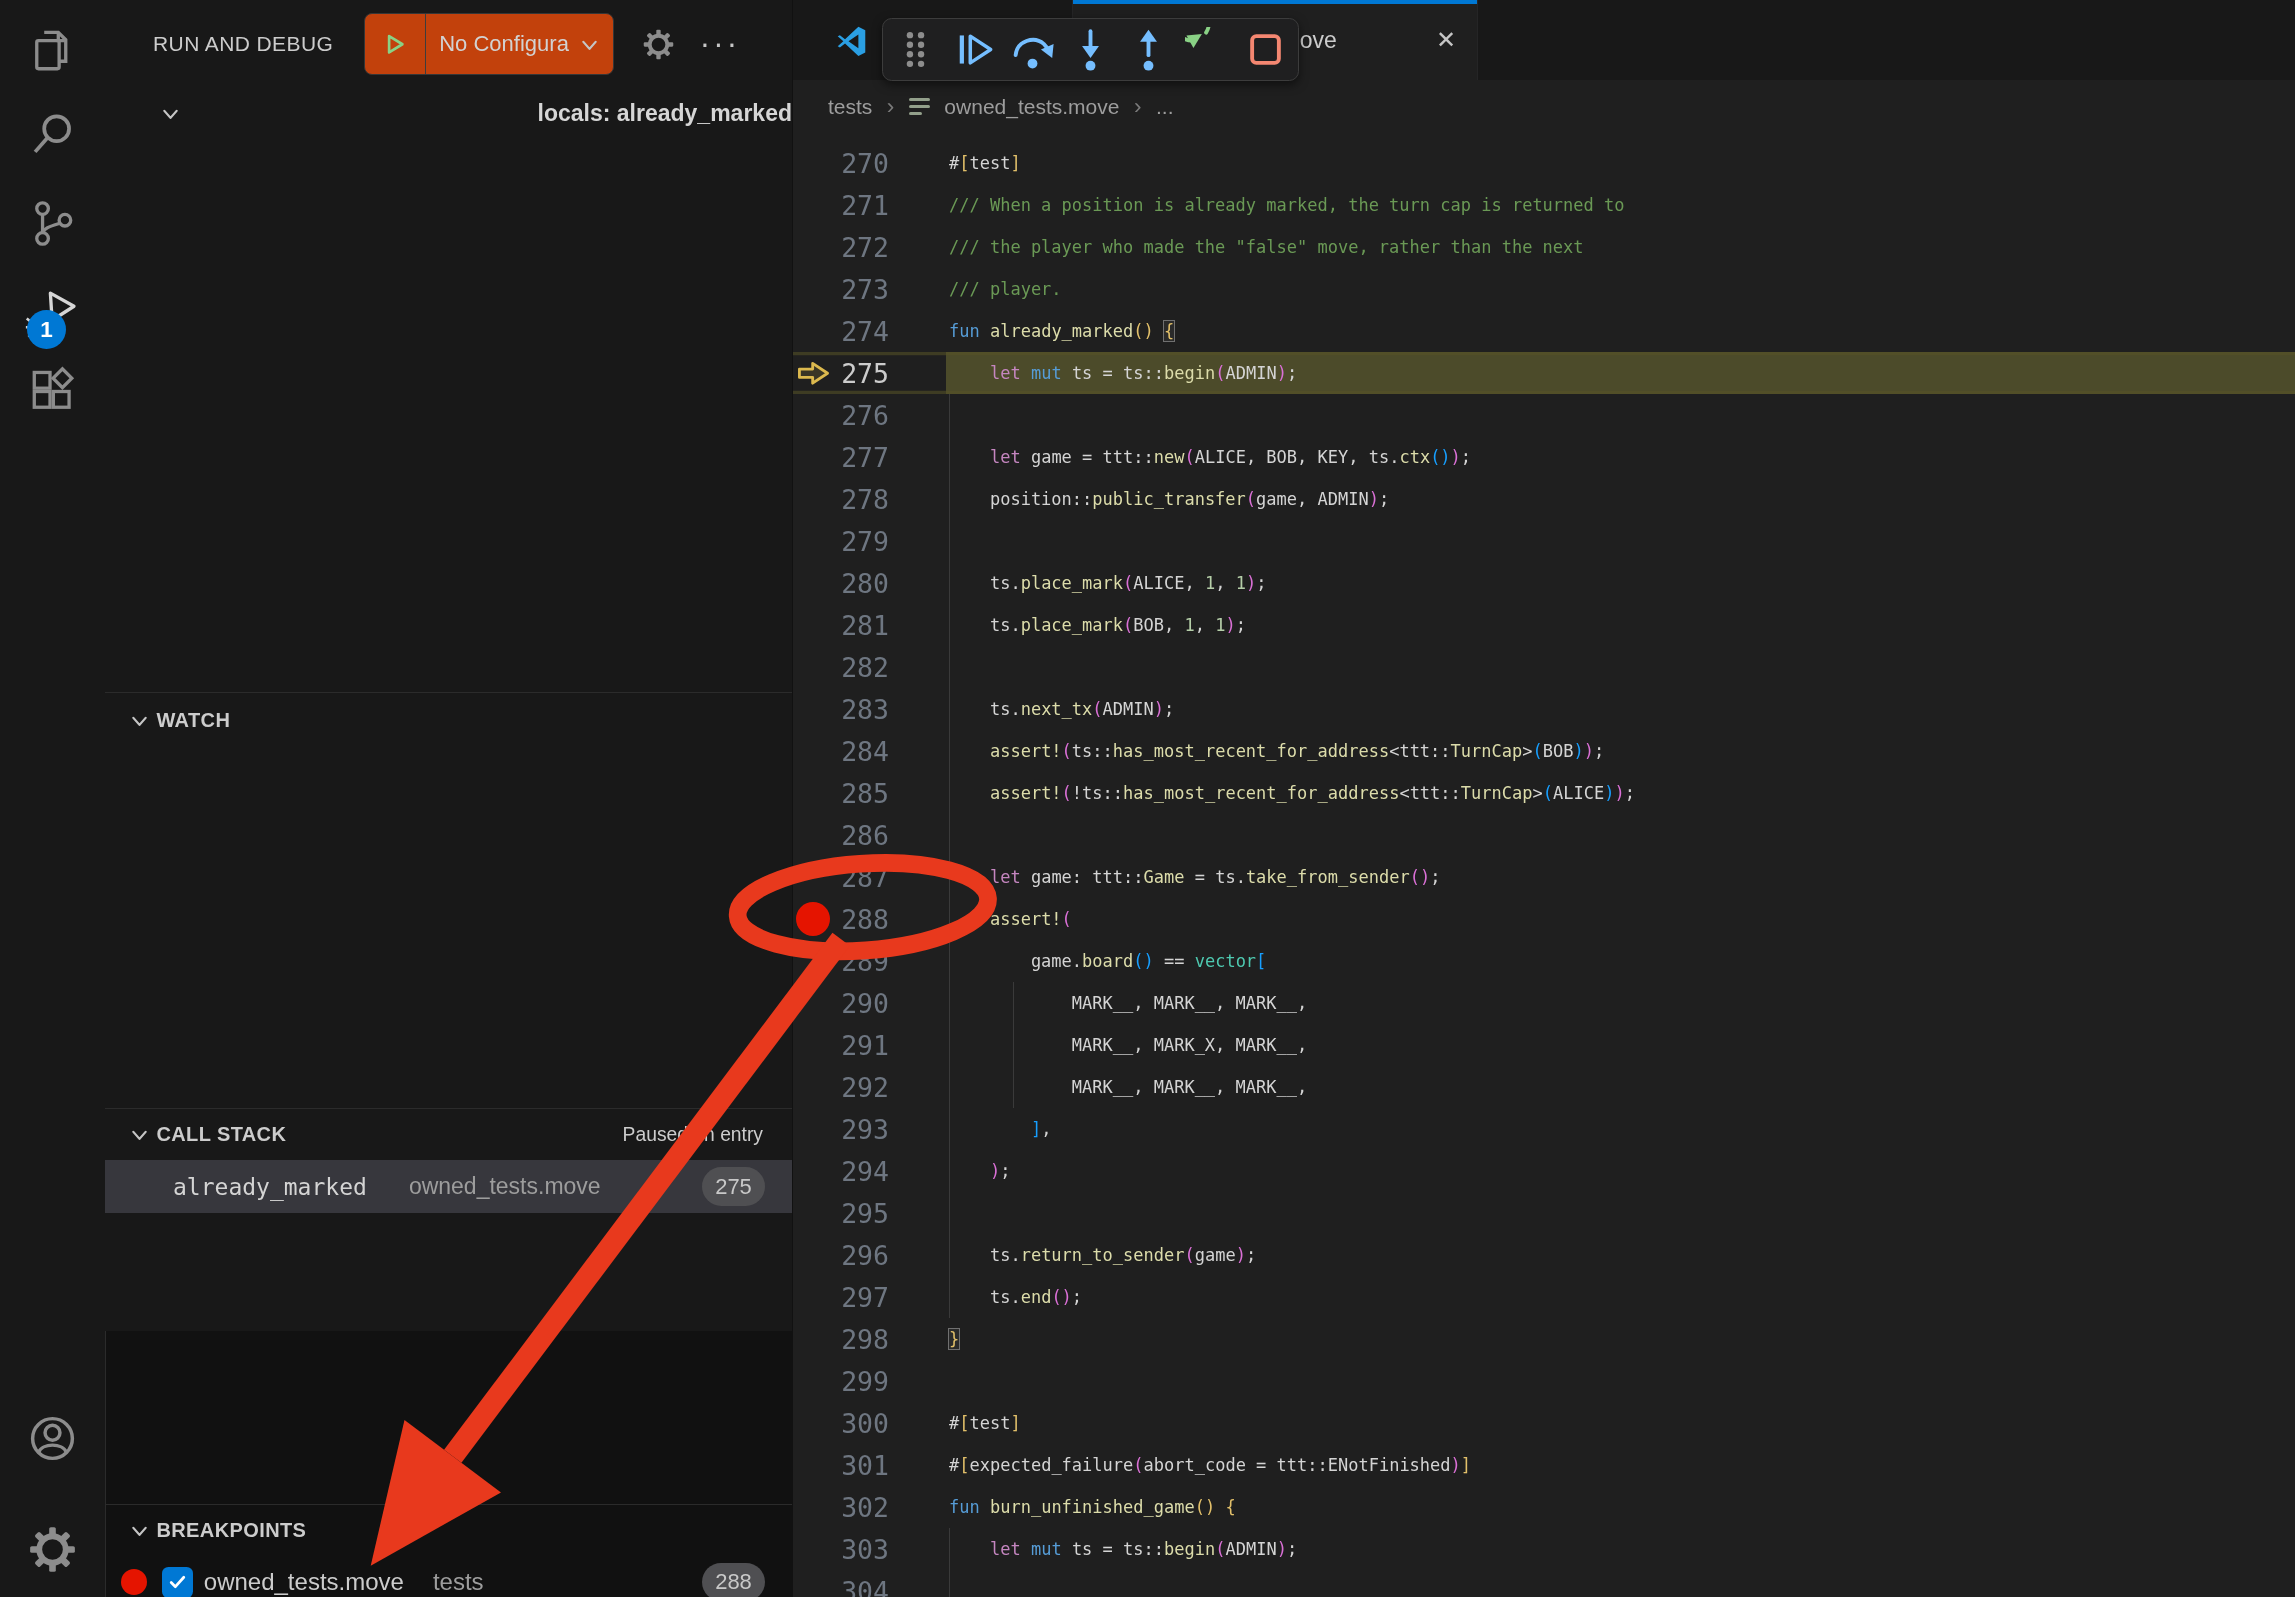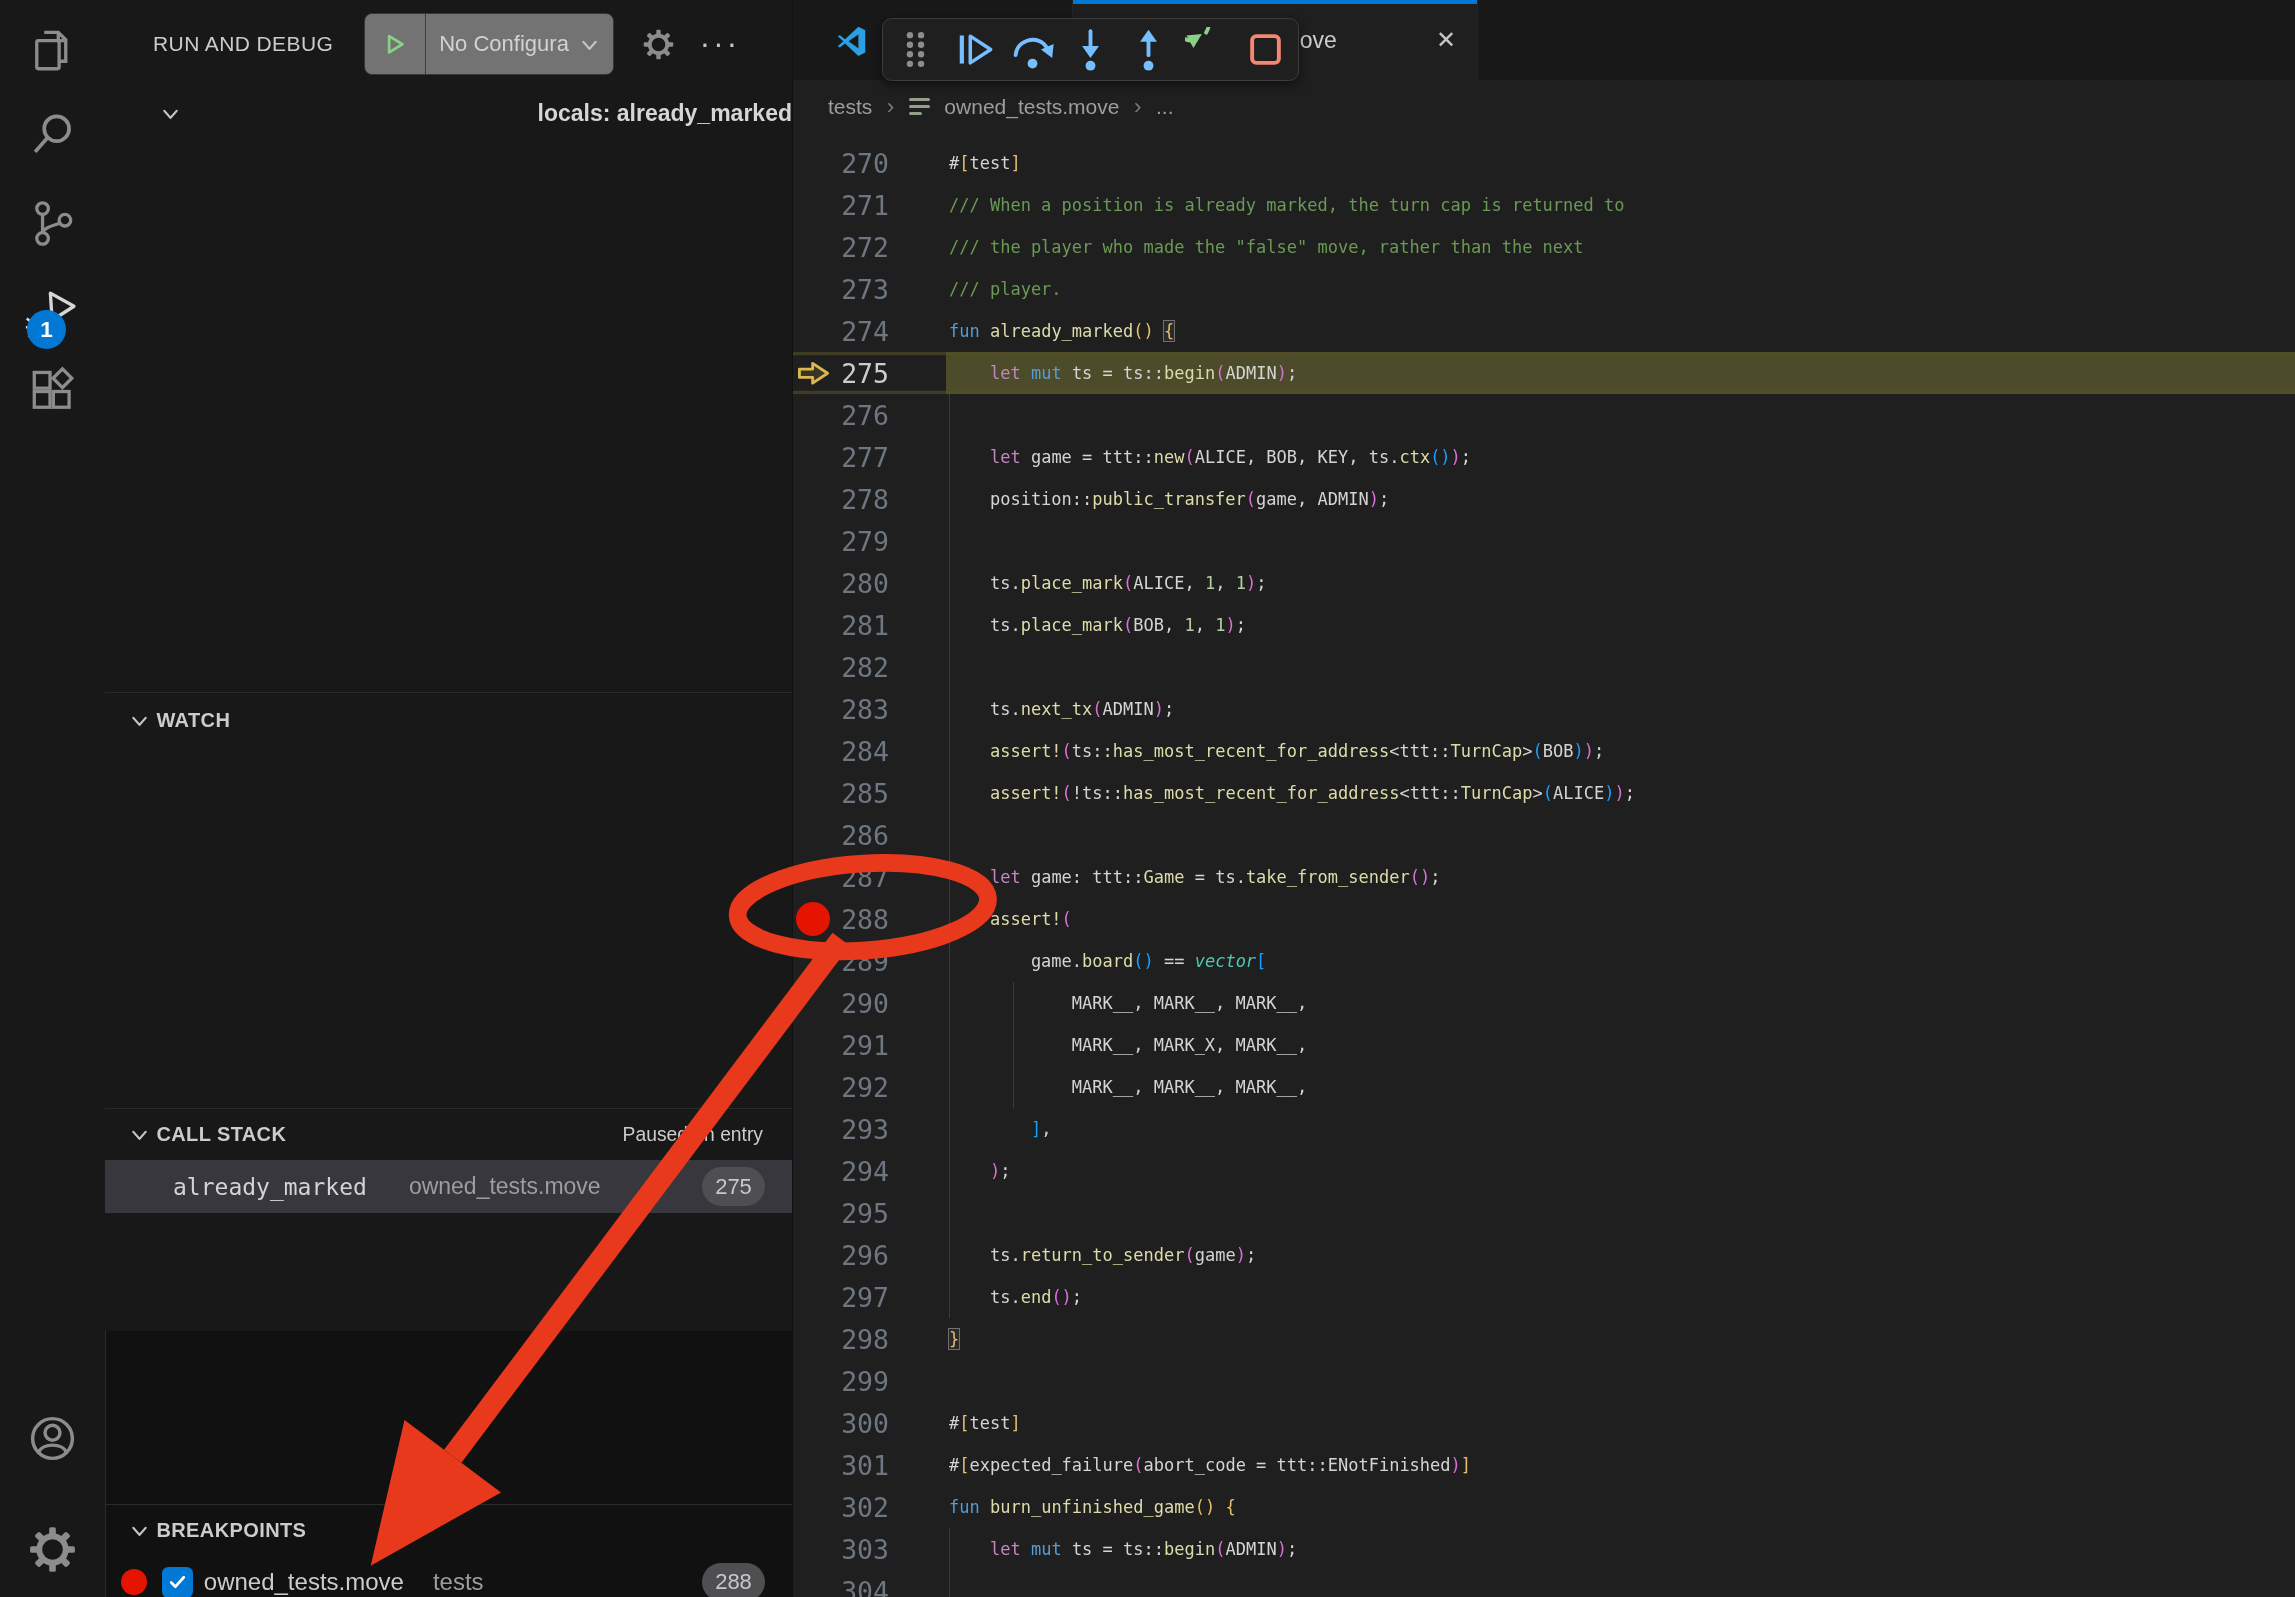--- a/index.html
+++ b/index.html
@@ -10,21 +10,21 @@
   
   .activitybar{position:absolute;left:0;top:0;width:105px;height:1597px;background:#181818;border-right:0.8px solid #2b2b2b;}
   .ab-item{position:absolute;left:0;width:105px;display:flex;justify-content:center;}
   .ab-badge{position:absolute;right:14.5px;bottom:-6.4px;width:39px;height:39px;border-radius:50%;
             background:#0078d4;color:#fff;font-size:22.5px;font-weight:700;display:flex;align-items:center;justify-content:center;}
 
   
   .sidebar{position:absolute;left:105px;top:0;width:687px;height:1331px;background:#181818;}
   .sb-header{position:absolute;top:0;left:0;right:0;height:88px;display:flex;align-items:center;}
   .sb-title{margin-left:48px;font-size:21px;font-weight:500;letter-spacing:0.4px;color:#cccccc;white-space:nowrap;}
-  .cfg-btn{margin-left:31px;height:60px;background:#737373;border:0.8px solid #363636;border-radius:8px;display:flex;align-items:center;overflow:hidden;}
+  .cfg-btn{margin-left:31px;height:60px;background:#c2410c;border:0.8px solid #363636;border-radius:8px;display:flex;align-items:center;overflow:hidden;}
   .cfg-play{width:60px;height:100%;display:flex;align-items:center;justify-content:center;border-right:0.8px solid #3d3d3d;}
   .cfg-label{width:138px;margin-left:13px;font-size:22px;color:#d2d2d2;white-space:nowrap;overflow:hidden;}
   .cfg-chev{margin:0 13px 0 1.6px;}
   .sb-gear{margin-left:27px;}
   .sb-dots{margin-left:24px;font-size:31px;color:#c5c5c5;letter-spacing:3.2px;line-height:16px;}
 
   .sb-section-head{display:flex;align-items:center;height:45px;}
   .sb-chev{margin-left:24px;margin-right:6.4px;flex:none;}
   .sb-sec-title{font-size:20px;font-weight:700;letter-spacing:0.4px;color:#cccccc;}
   .pos-vars{position:absolute;top:87px;left:0;right:0;}
@@ -71,21 +71,21 @@
   .code-area{position:absolute;top:142px;left:0;right:0;}
   .code-line{height:42px;display:flex;align-items:center;position:relative;}
   .code-line.hl{background:linear-gradient(90deg,rgba(0,0,0,0) 153px,#4c4b2a 153px);box-shadow:inset 0 3.2px 0 rgba(88,84,39,.55), inset 0 -3.2px 0 rgba(88,84,39,.55);}
   .g-bp{width:40px;flex:none;display:flex;align-items:center;justify-content:center;}
   .bp-dot{width:34px;height:34px;border-radius:50%;background:#e51400;}
   .g-num{width:56px;flex:none;text-align:right;font-family:"DejaVu Sans Mono",monospace;font-size:26.5px;color:#6e7681;}
   .hl .g-num{color:#cccccc;}
   .c-text{padding-left:60px;font-family:"DejaVu Sans Mono",monospace;font-size:17px;white-space:pre;z-index:1;}
   .gd{position:absolute;top:0;bottom:0;width:0.8px;background:#3a3a3a;}
   .tk-t{color:#d4d4d4;}  .tk-k1{color:#c586c0;}  .tk-k2{color:#569cd6;text-align:right;}
-  .tk-fn{color:#dcdcaa;} .tk-ty{color:#4ec9b0;font-style:italic;}  .tk-cm{color:#6a9955;}
+  .tk-fn{color:#dcdcaa;} .tk-ty{color:#4ec9b0;}  .tk-cm{color:#6a9955;}
   .tk-nu{color:#b5cea8;} .tk-p0,.tk-p0b{color:#e2c06a;} .tk-p1{color:#da70d6;} .tk-p2{color:#179fff;}
   .tk-p0b{outline:0.8px solid #707070;background:rgba(120,120,120,.12);}
 
   .anno{position:absolute;inset:0;width:100%;height:100%;z-index:40;pointer-events:none;}
 </style>
 </head>
 <body>
 
 <svg width="0" height="0" style="position:absolute">
   <defs>

